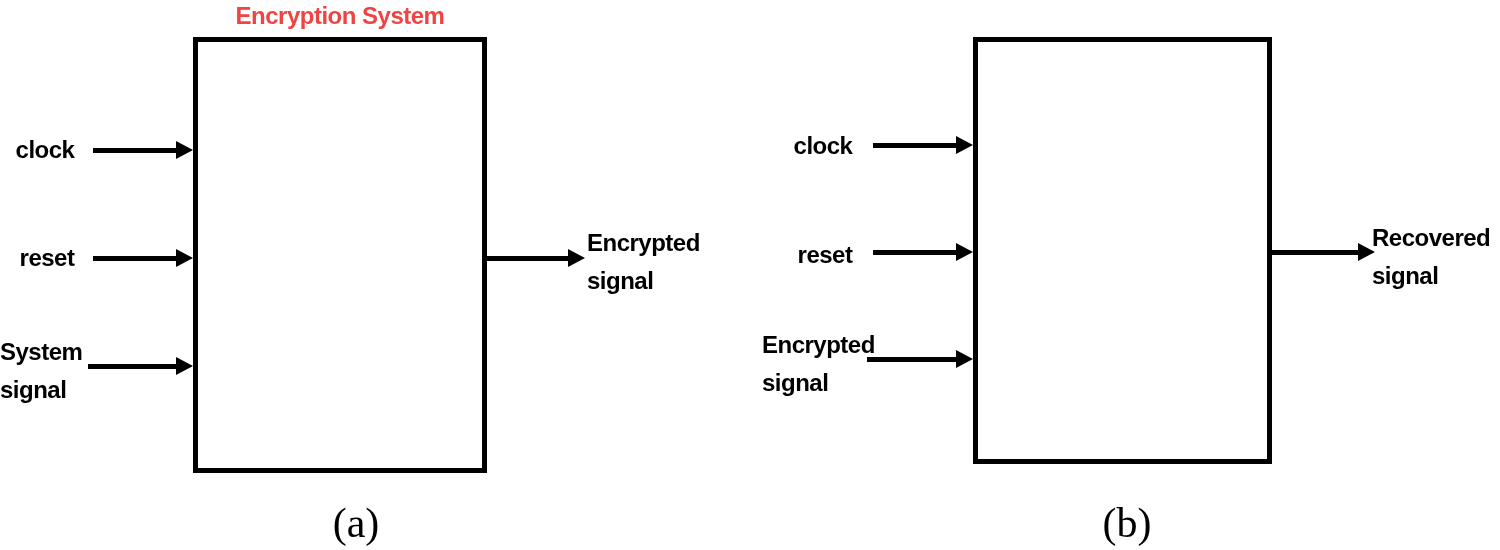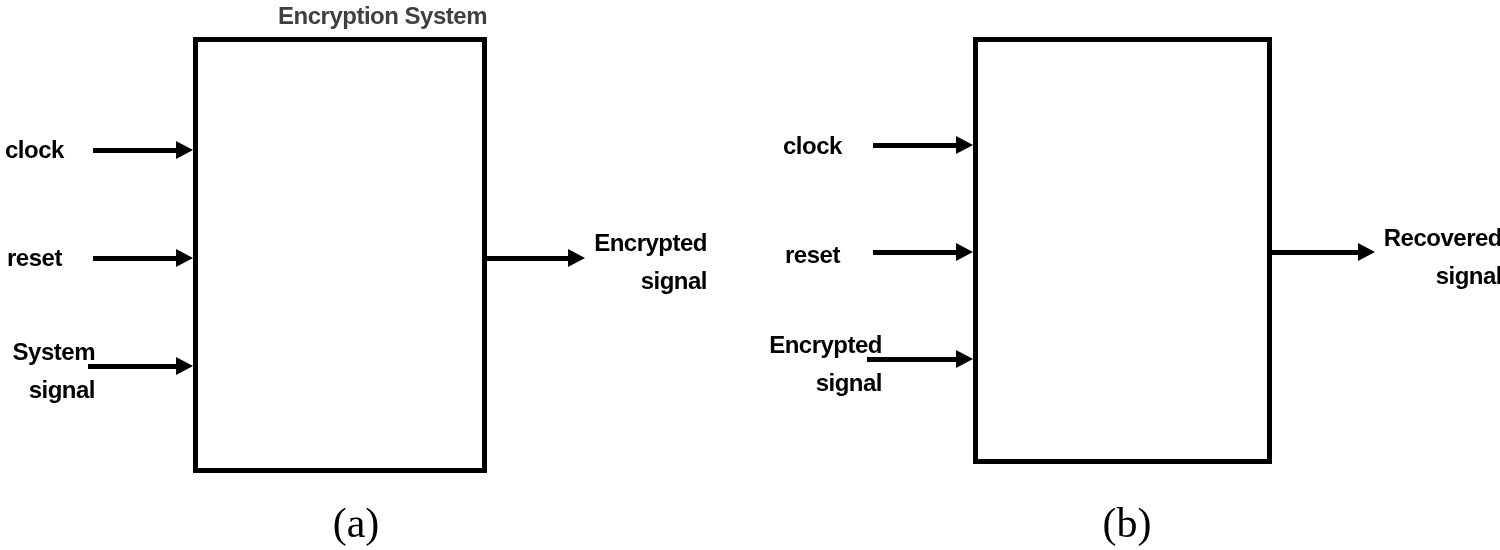--- a/index.html
+++ b/index.html
@@ -13,42 +13,42 @@
     height: 550px;
     background: #ffffff;
     overflow: hidden;
     font-family: "Liberation Sans", sans-serif;
   }
   .diagram-title {
     position: absolute;
     font-weight: bold;
     font-size: 24px;
     line-height: 26px;
-    color: #404040;
-    text-align: right;
+    color: #ef4444;
+    text-align: center;
     letter-spacing: -0.5px;
   }
   .box {
     position: absolute;
     border: 5px solid #000;
     box-sizing: border-box;
     background: #fff;
   }
   .label {
     position: absolute;
     font-weight: bold;
     font-size: 24px;
     line-height: 38px;
     color: #000;
     white-space: pre-line;
     letter-spacing: -0.5px;
     z-index: 2;
   }
-  .label.align-right { text-align: left; }
-  .label.align-center { text-align: right; }
+  .label.align-right { text-align: center; }
+  .label.align-center { text-align: left; }
   .arrow {
     position: absolute;
     height: 20px;
     z-index: 1;
   }
   .arrow .line {
     position: absolute;
     left: 0;
     right: 15px;
     top: 8px;

